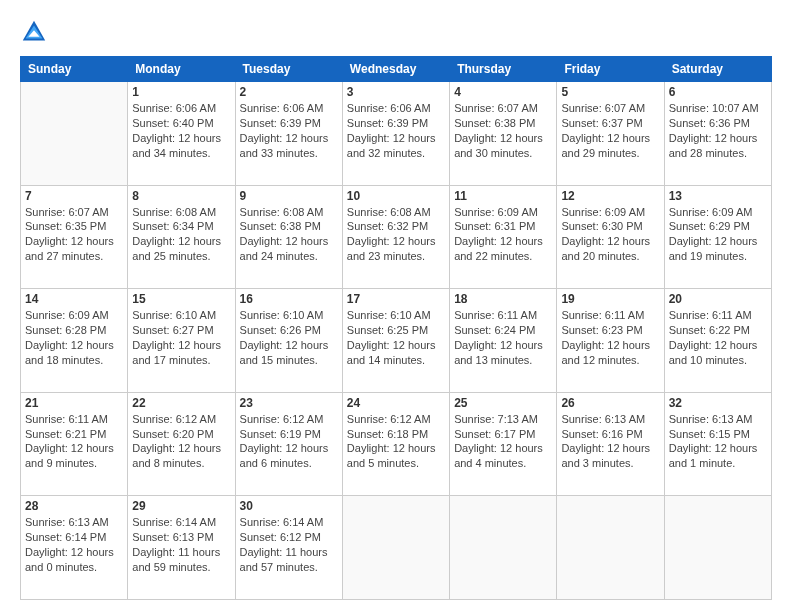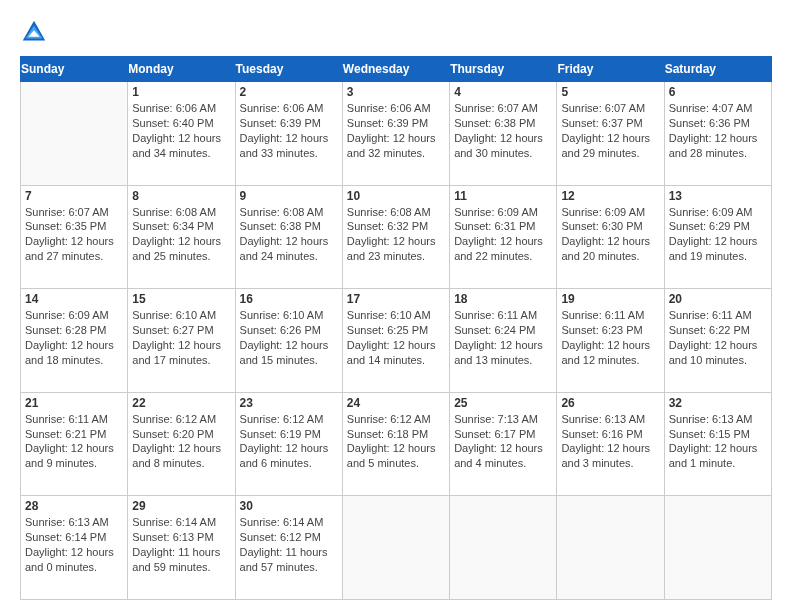--- a/index.html
+++ b/index.html
@@ -65,21 +65,21 @@
       border: 1px solid #ccc;
       border-collapse: collapse;
       width: 100%;
       table-layout: fixed;
     }
     .calendar th {
       background-color: #1565c0;
       color: #fff;
       font-size: 12px;
       font-weight: bold;
-      padding: 5px 0;
+      padding: 5px 7px;
       text-align: left;
       border: 1px solid #1565c0;
     }
     .calendar td {
       border: 1px solid #ccc;
       vertical-align: top;
       padding: 3px 4px;
       font-size: 9.5px;
       color: #333;
       height: 82px;
@@ -167,21 +167,21 @@
           </td>
           <td>
             <span class="day-num">5</span>
             <div class="cell-info">Sunrise: 6:07 AM
 Sunset: 6:37 PM
 Daylight: 12 hours
 and 29 minutes.</div>
           </td>
           <td>
             <span class="day-num">6</span>
-            <div class="cell-info">Sunrise: 4:07 AM
+            <div class="cell-info">Sunrise: 10:07 AM
 Sunset: 6:36 PM
 Daylight: 12 hours
 and 28 minutes.</div>
           </td>
         </tr>
         <tr>
           <td>
             <span class="day-num">7</span>
             <div class="cell-info">Sunrise: 6:07 AM
 Sunset: 6:35 PM

